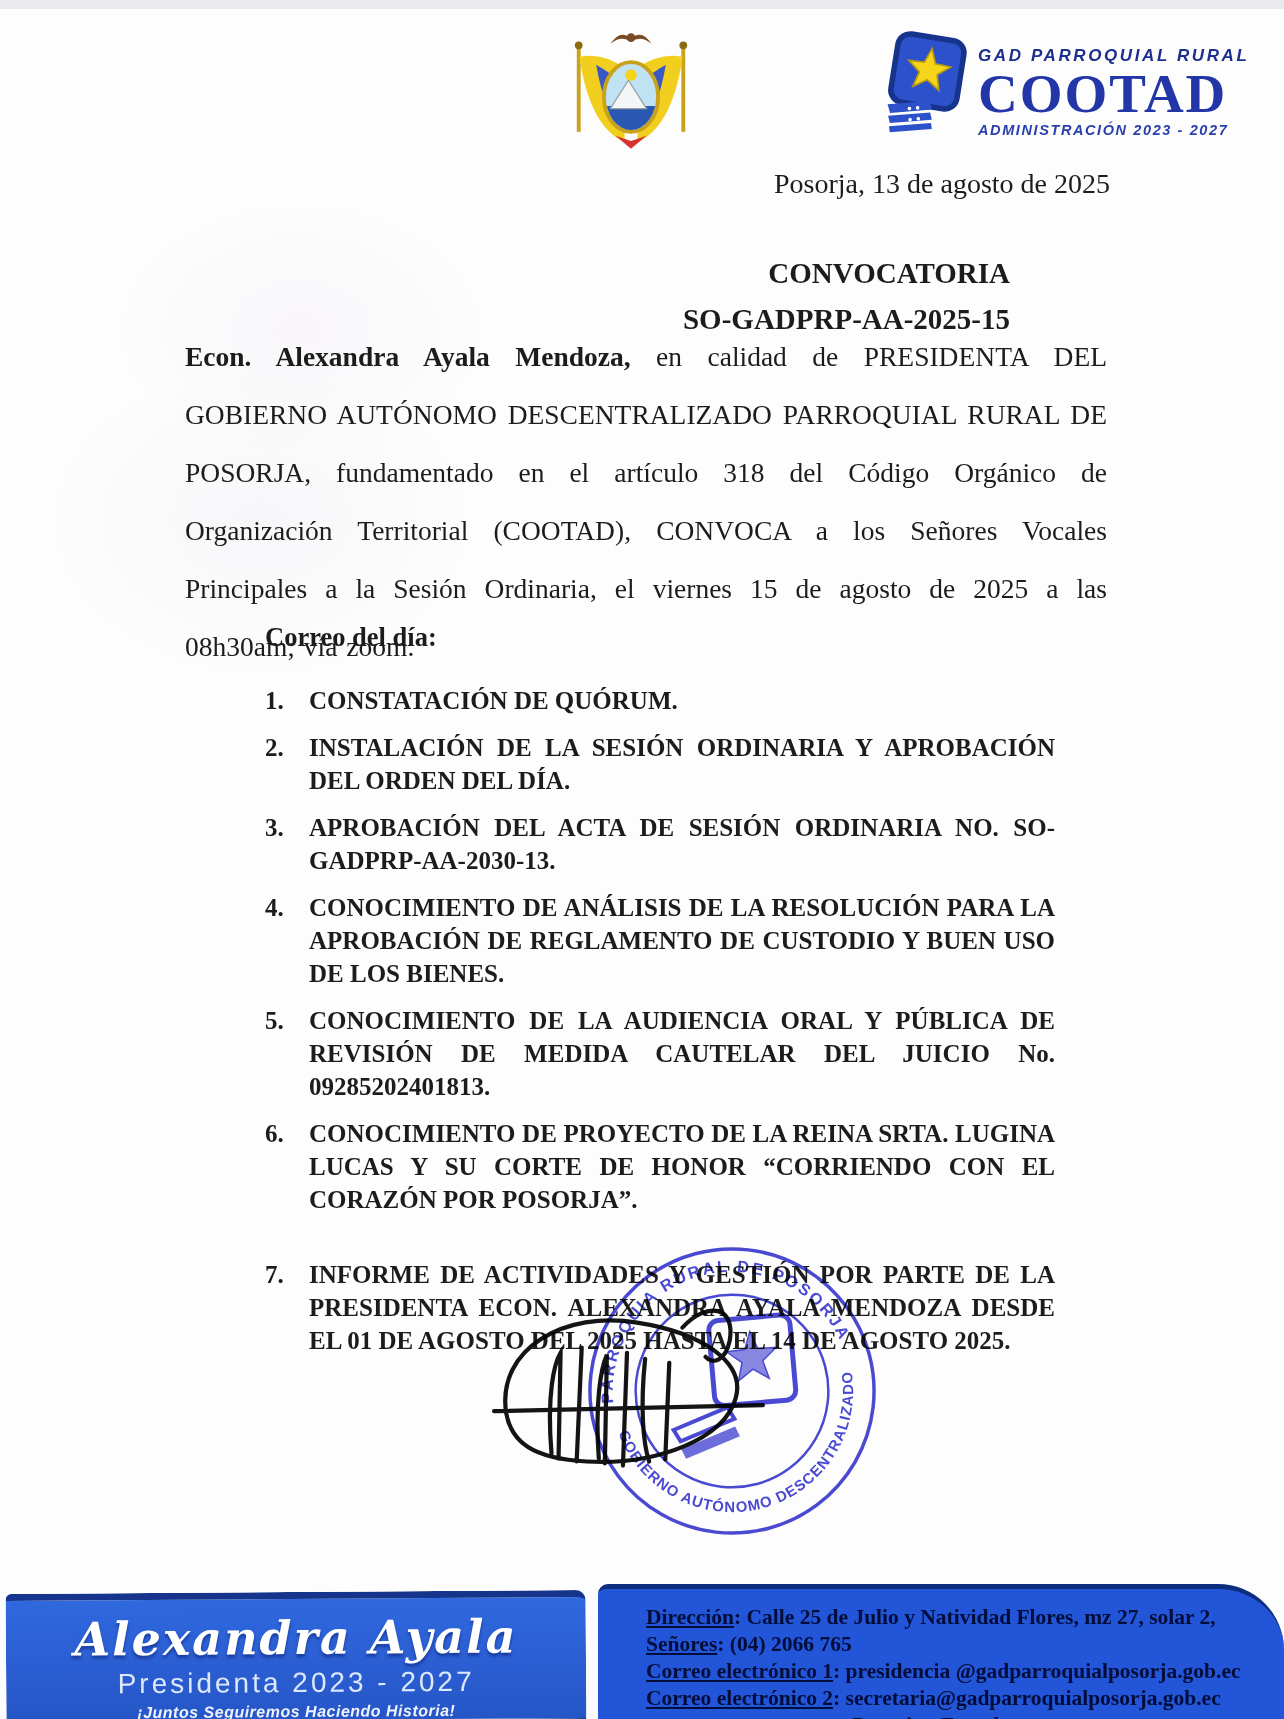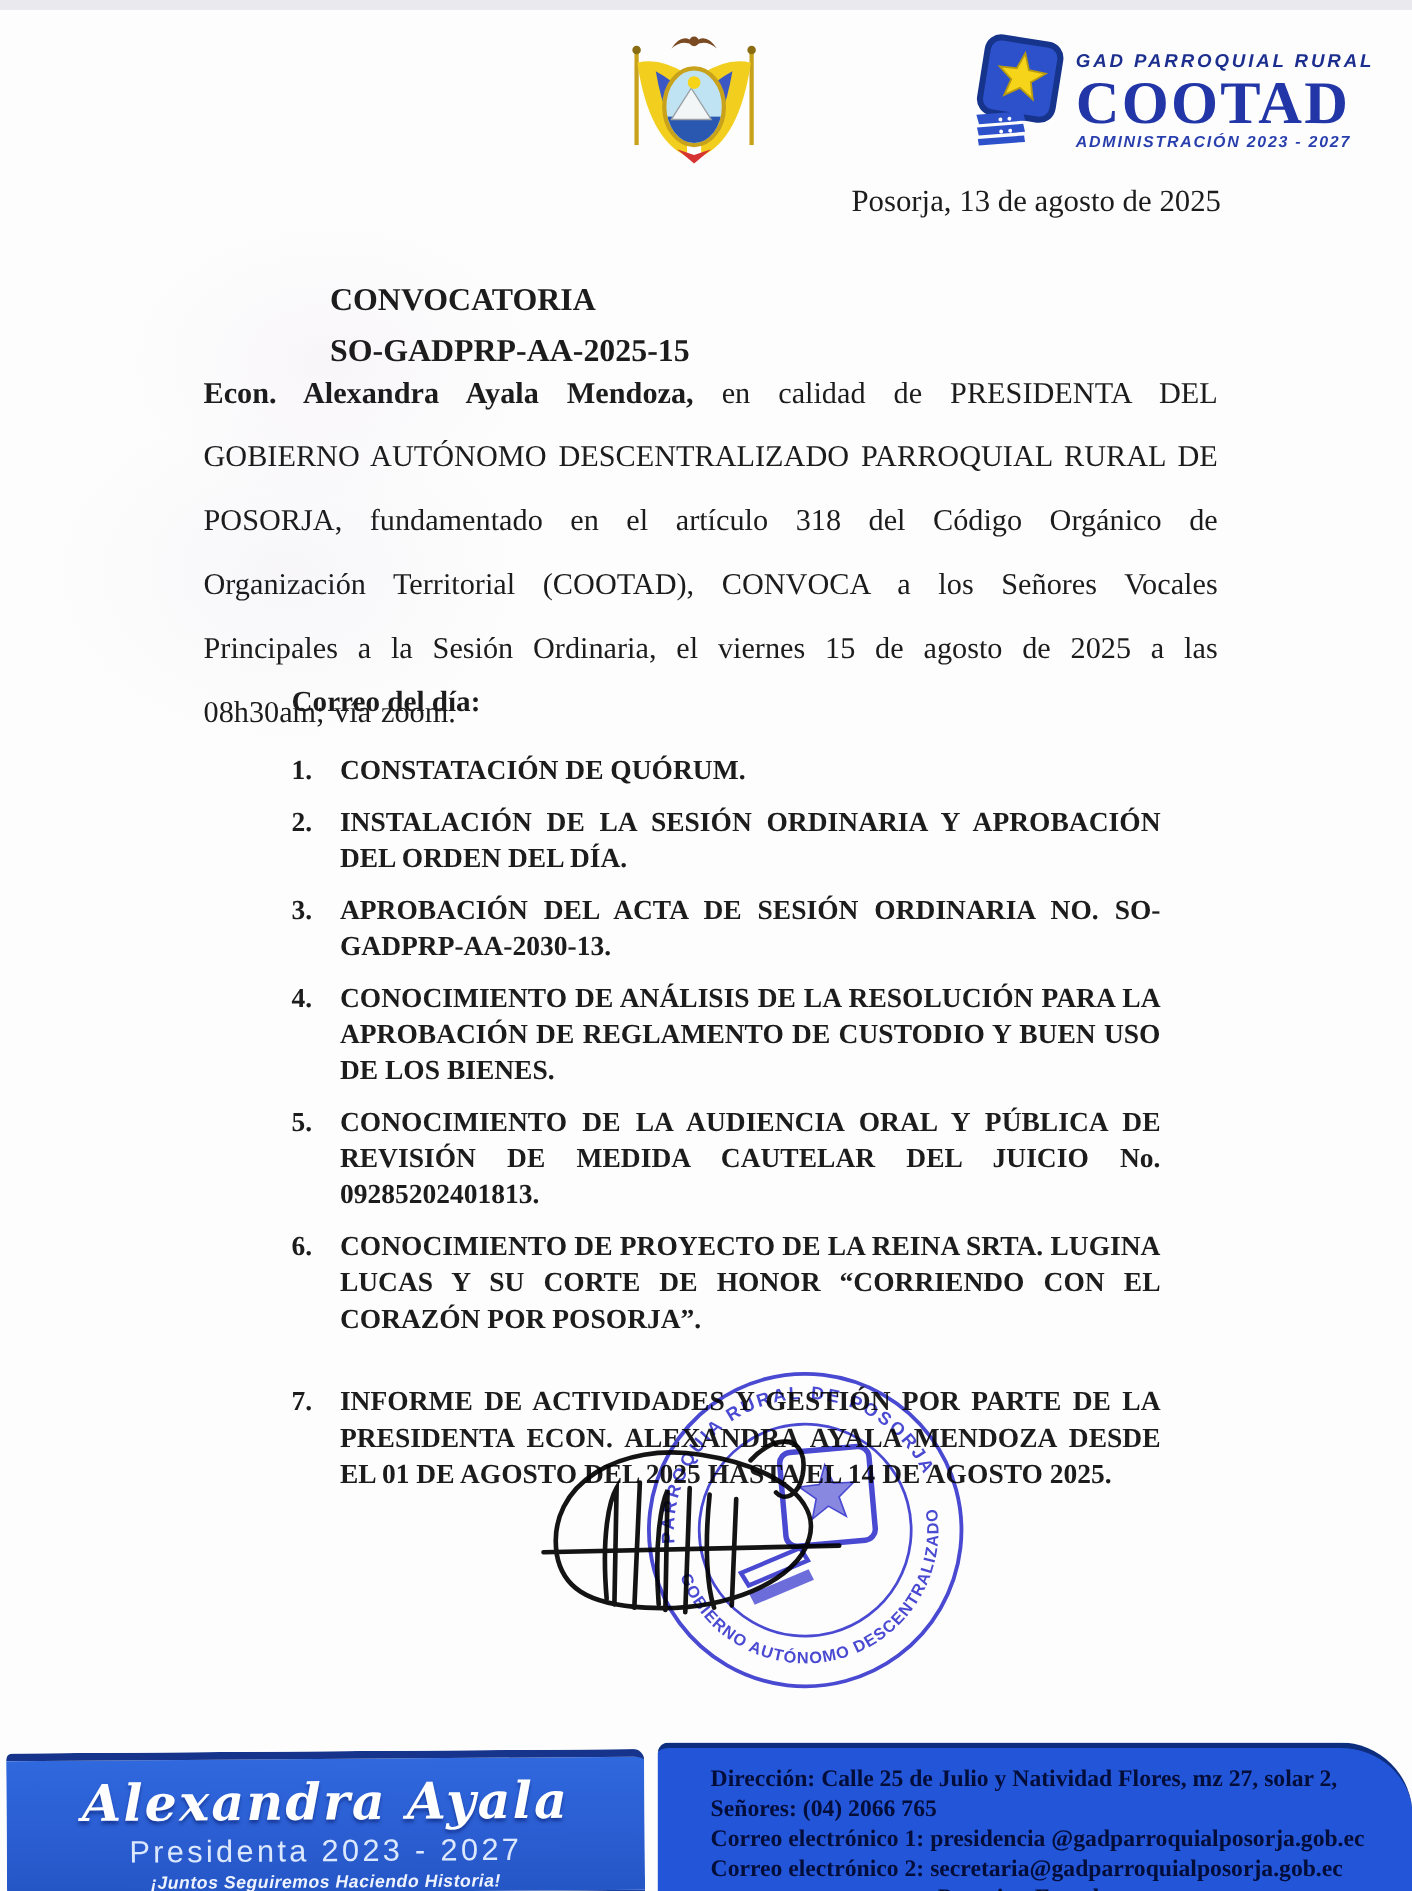--- a/index.html
+++ b/index.html
@@ -20,21 +20,21 @@
   .brand-text{padding-top:16px;white-space:nowrap;}
   .brand-top{font-family:"Liberation Sans",sans-serif;font-style:italic;font-weight:bold;
     font-size:17px;color:#1c2f8f;letter-spacing:2.6px;}
   .brand-name{font-family:"Liberation Serif",serif;font-weight:bold;font-size:55px;
     color:#2236a8;letter-spacing:2px;line-height:1.02;}
   .brand-admin{font-family:"Liberation Sans",sans-serif;font-style:italic;font-weight:bold;
     font-size:14.5px;color:#2a3fae;letter-spacing:1.6px;}
 
   .date-line{position:absolute;top:168px;right:174px;font-size:28px;}
 
-  .title-block{position:absolute;top:250px;left:300px;width:710px;text-align:left;
+  .title-block{position:absolute;top:250px;left:300px;width:710px;text-align:right;
     font-weight:bold;font-size:29px;line-height:1.6;}
 
   .intro{position:absolute;top:328px;left:185px;width:922px;margin:0;
     font-size:27.5px;line-height:58px;text-align:justify;word-spacing:2px;}
 
   .agenda-heading{position:absolute;top:622px;left:265px;font-weight:bold;font-size:26.5px;}
 
   .agenda-list{position:absolute;top:684px;left:265px;width:790px;margin:0;padding:0;list-style:none;}
   .agenda-item{display:flex;margin-bottom:14px;font-weight:bold;font-size:25px;line-height:33px;}
   .agenda-item .num{width:44px;flex:none;}
@@ -61,21 +61,21 @@
     text-shadow:0 3px 3px rgba(10,30,110,.55);}
   .footer-role{font-family:"Liberation Sans",sans-serif;font-size:28px;color:#dce8fd;
     letter-spacing:3px;margin-top:2px;}
   .footer-slogan{font-family:"Liberation Sans",sans-serif;font-style:italic;font-weight:bold;
     font-size:16px;color:#eef3ff;margin-top:4px;letter-spacing:.5px;}
 
   .footer-right{position:absolute;left:598px;top:1584px;width:686px;height:135px;
     box-sizing:border-box;background:#2355d8;border-top:5px solid #0d2d7e;
     border-radius:10px 66px 0 0;padding:15px 18px 0 48px;}
   .contact-line{font-weight:bold;font-size:21.5px;line-height:27px;color:#020d3a;}
-  .contact-line .lbl{margin-top:21px;}
+  .contact-line .lbl{text-decoration:underline;margin-top:21px;}
   .contact-location{font-weight:bold;font-size:21.5px;line-height:27px;color:#020d3a;
     text-align:center;padding-right:40px;}
 </style>
 </head>
 <body>
 
 <div class="page">
   <div class="scan-strip"></div>
 
   <svg class="coat" viewBox="0 0 120 110">

